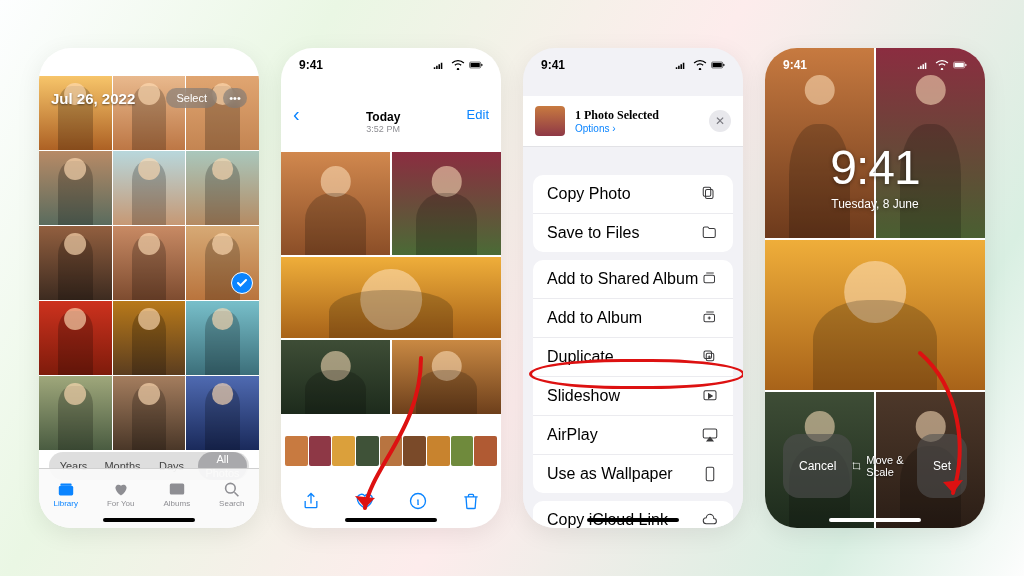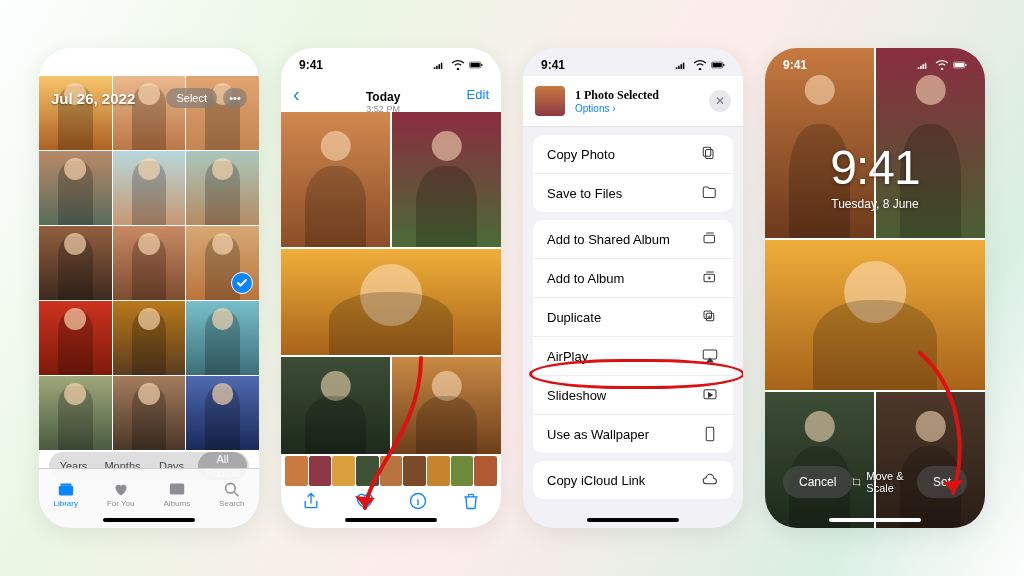--- a/index.html
+++ b/index.html
@@ -20,20 +20,21 @@
   width: 220px;
   height: 480px;
   border-radius: 32px;
   background: #fff;
   box-shadow: 0 6px 24px rgba(0,0,0,.08);
   overflow: hidden;
   position: relative;
   display: flex;
   flex-direction: column;
   flex-shrink: 0;
+  gap: 20px;
 }
 
 .status-bar {
   height: 28px;
   display: flex;
   align-items: center;
   justify-content: space-between;
   padding: 6px 18px 0;
   font-size: 12px;
   font-weight: 600;
@@ -189,21 +190,21 @@
 .close-x {
   margin-left: auto; width: 22px; height: 22px; border-radius: 50%;
   background: #e8e8ec; color: #7a7a80; display: flex; align-items: center; justify-content: center;
   font-size: 12px;
 }
 
 .action-list { flex: 1; overflow: hidden; background: #f2f2f6; padding: 0; }
 .action-group { margin-top: 8px; background: #fff; border-radius: 10px; margin-left: 10px; margin-right: 10px; overflow: hidden; }
 .action-row {
   display: flex; align-items: center; justify-content: space-between;
-  padding: 10px 14px; font-size: 13px; color: #000;
+  padding: 10px 14px; font-size: 16px; color: #000;
   border-bottom: .5px solid #ebebef;
 }
 .action-row:last-child { border-bottom: none; }
 .action-row svg { width: 18px; height: 18px; fill: none; stroke: #3a3a3c; stroke-width: 1.4; }
 .red-circle {
   position: absolute; border: 3px solid #d11; border-radius: 50%/58%;
   width: 216px; height: 30px; left: 6px; top: 311px; z-index: 8; pointer-events: none;
 }
 
 
@@ -228,21 +229,21 @@
 
 .wp-controls {
   position: absolute; bottom: 30px; left: 0; right: 0;
   display: flex; justify-content: space-between; align-items: center;
   padding: 0 18px; z-index: 4;
 }
 .wp-middle { display: flex; align-items: center; gap: 5px; font-size: 11px; text-shadow: 0 1px 2px rgba(0,0,0,.5); }
 .wp-middle svg { width: 12px; height: 12px; fill: #fff; }
 .wp-btn {
   background: rgba(80,80,80,.6); color: #fff; font-size: 12px;
-  padding: 9px 16px; border-radius: 16px;
+  padding: 25px 16px; border-radius: 16px;
 }
 </style>
 </head>
 <body>
 
 <div class="phone phone1">
   <div class="status-bar light">
     <span>9:41</span>
     <span class="status-icons">
       <svg viewBox="0 0 18 12">
@@ -532,31 +533,31 @@
         </div>
         <div class="action-row">
           <span>Duplicate</span>
           <svg viewBox="0 0 24 24">
             <rect x="7" y="7" width="10" height="10" rx="2"></rect>
             <rect x="4" y="4" width="10" height="10" rx="2"></rect>
             <path d="M9 12h4M11 10v4"></path>
           </svg>
         </div>
         <div class="action-row">
+          <span>Slideshow</span>
+          <svg viewBox="0 0 24 24">
+            <rect x="4" y="5" width="16" height="12" rx="2"></rect>
+            <path d="M10 9l5 3-5 3z" fill="#3a3a3c"></path>
+          </svg>
+        </div>
+        <div class="action-row">
           <span>AirPlay</span>
           <svg viewBox="0 0 24 24">
             <rect x="3" y="4" width="18" height="12" rx="2"></rect>
             <path d="M8 20l4-5 4 5z" fill="#3a3a3c"></path>
-          </svg>
-        </div>
-        <div class="action-row">
-          <span>Slideshow</span>
-          <svg viewBox="0 0 24 24">
-            <rect x="4" y="5" width="16" height="12" rx="2"></rect>
-            <path d="M10 9l5 3-5 3z" fill="#3a3a3c"></path>
           </svg>
         </div>
         <div class="action-row">
           <span>Use as Wallpaper</span>
           <svg viewBox="0 0 24 24">
             <rect x="7" y="3" width="10" height="18" rx="2"></rect>
           </svg>
         </div>
       </div>
       <div class="action-group">

